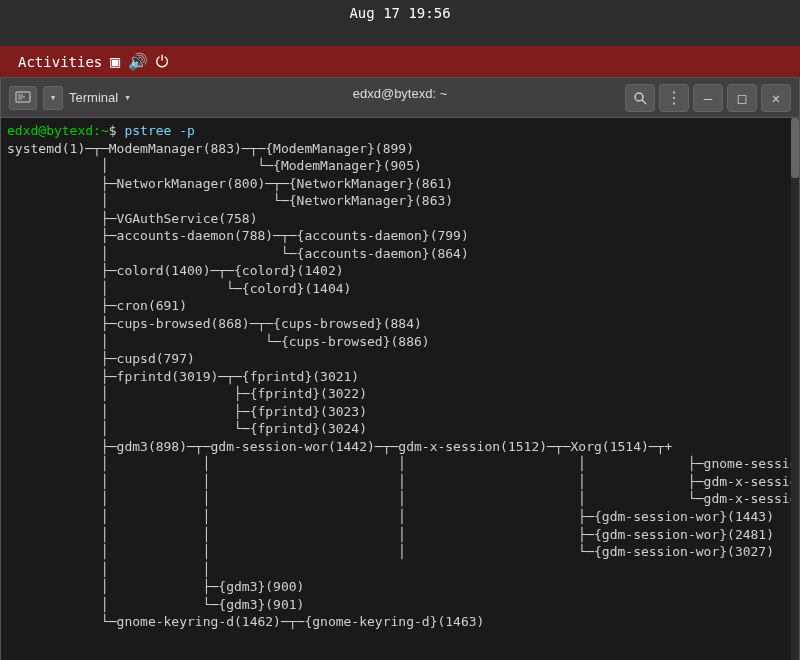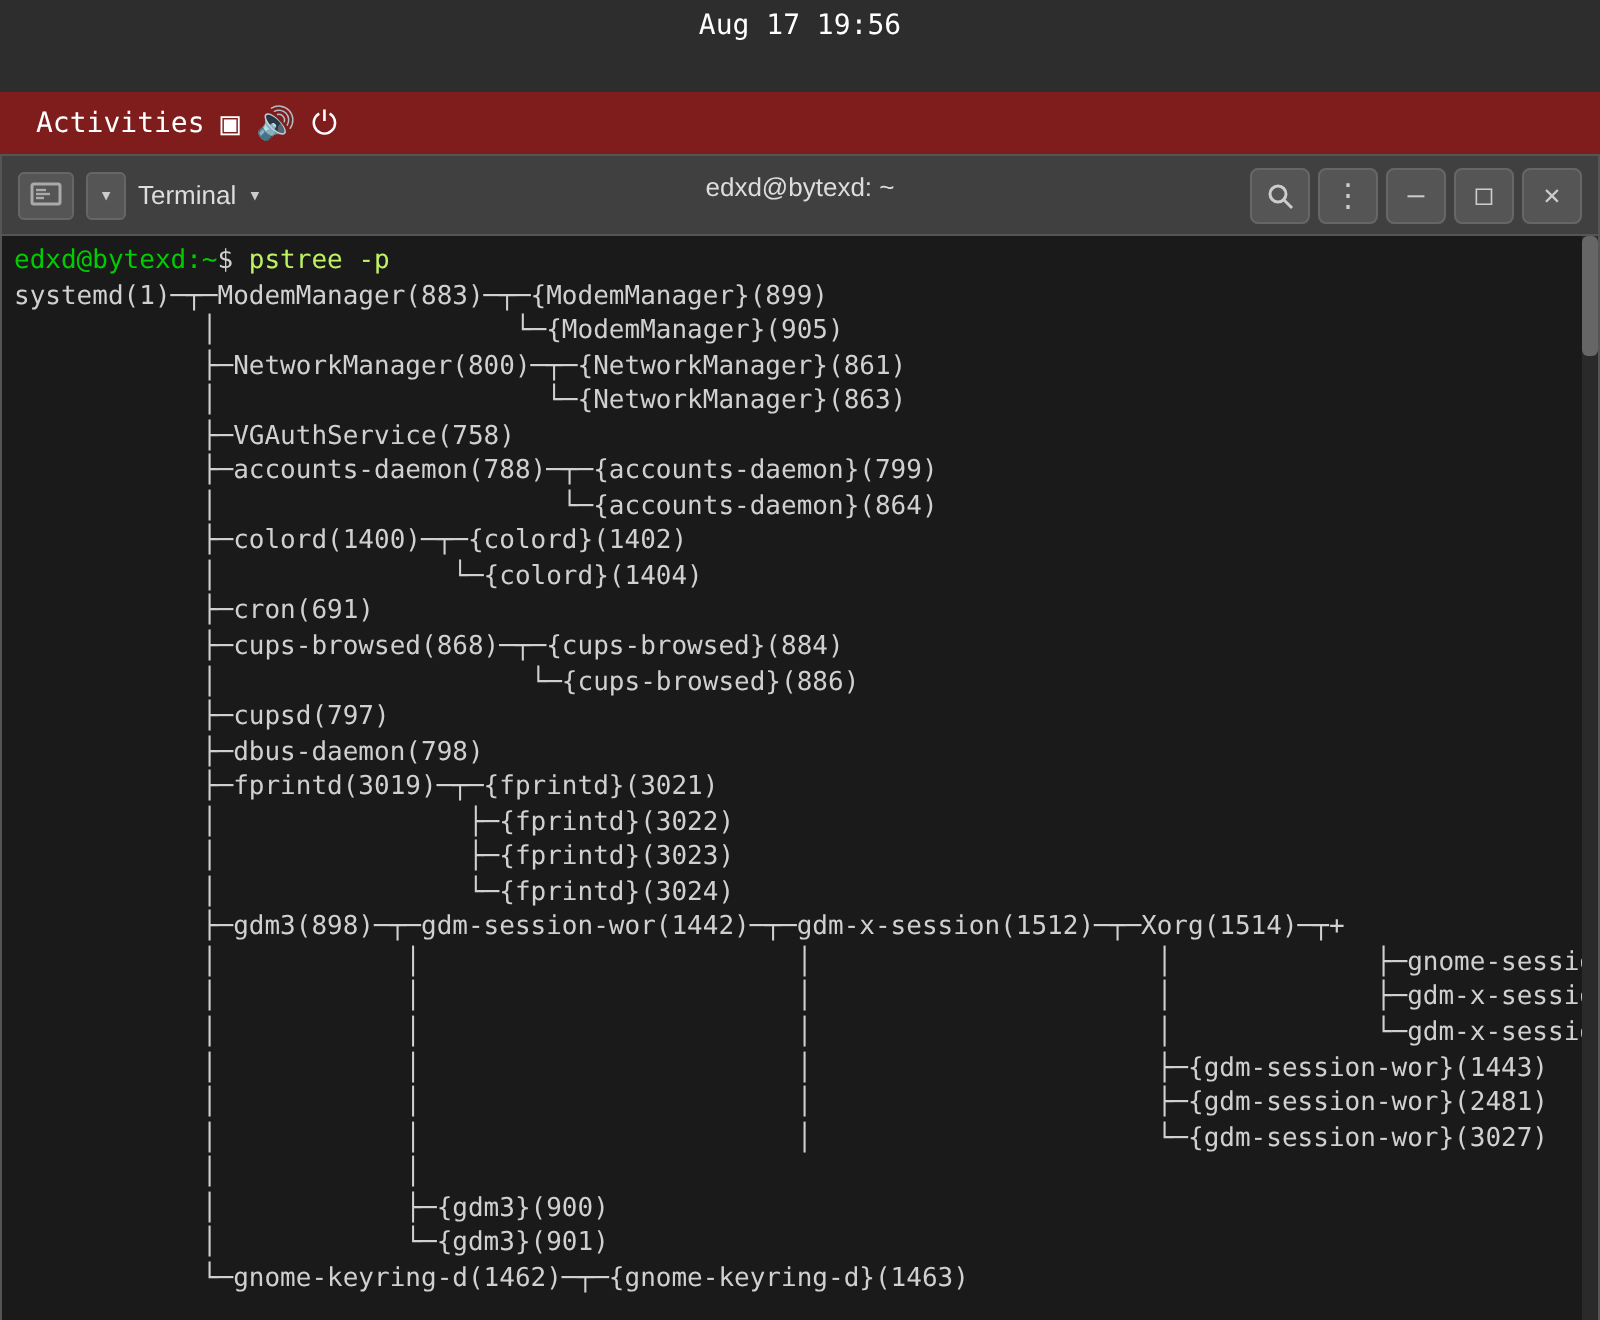--- a/index.html
+++ b/index.html
@@ -127,21 +127,21 @@
       font-size: 13px;
       line-height: 1.35;
       color: #d0d0d0;
       position: relative;
     }
 
     .prompt-line { color: #d0d0d0; }
     .prompt-user { color: #00cc00; margin-top: 48px; }
     .prompt-path { color: #00cc00; }
     .prompt-symbol { color: #d0d0d0; }
-    .prompt-cmd { color: #bef264; }
+    .prompt-cmd { color: #7dd3fc; }
 
     .tree-line { color: #d0d0d0; white-space: pre; font-family: 'DejaVu Sans Mono', 'Courier New', monospace; font-size: 13px; line-height: 1.35; }
 
     #scrollbar {
       position: absolute;
       right: 0;
       top: 0;
       width: 8px;
       height: 100%;
       background: #2a2a2a;
@@ -225,21 +225,20 @@
         <div class="tree-line">            │                     └─{NetworkManager}(863)</div>
         <div class="tree-line">            ├─VGAuthService(758)</div>
         <div class="tree-line">            ├─accounts-daemon(788)─┬─{accounts-daemon}(799)</div>
         <div class="tree-line">            │                      └─{accounts-daemon}(864)</div>
         <div class="tree-line">            ├─colord(1400)─┬─{colord}(1402)</div>
         <div class="tree-line">            │               └─{colord}(1404)</div>
         <div class="tree-line">            ├─cron(691)</div>
         <div class="tree-line">            ├─cups-browsed(868)─┬─{cups-browsed}(884)</div>
         <div class="tree-line">            │                    └─{cups-browsed}(886)</div>
         <div class="tree-line">            ├─cupsd(797)</div>
-        <div class="tree-line">            ├─dbus-daemon(798)</div>
         <div class="tree-line">            ├─fprintd(3019)─┬─{fprintd}(3021)</div>
         <div class="tree-line">            │                ├─{fprintd}(3022)</div>
         <div class="tree-line">            │                ├─{fprintd}(3023)</div>
         <div class="tree-line">            │                └─{fprintd}(3024)</div>
         <div class="tree-line">            ├─gdm3(898)─┬─gdm-session-wor(1442)─┬─gdm-x-session(1512)─┬─Xorg(1514)─┬+</div>
         <div class="tree-line">            │            │                        │                      │             ├─gnome-session+</div>
         <div class="tree-line">            │            │                        │                      │             ├─gdm-x-sessio+</div>
         <div class="tree-line">            │            │                        │                      │             └─gdm-x-sessio+</div>
         <div class="tree-line">            │            │                        │                      ├─{gdm-session-wor}(1443)</div>
         <div class="tree-line">            │            │                        │                      ├─{gdm-session-wor}(2481)</div>

